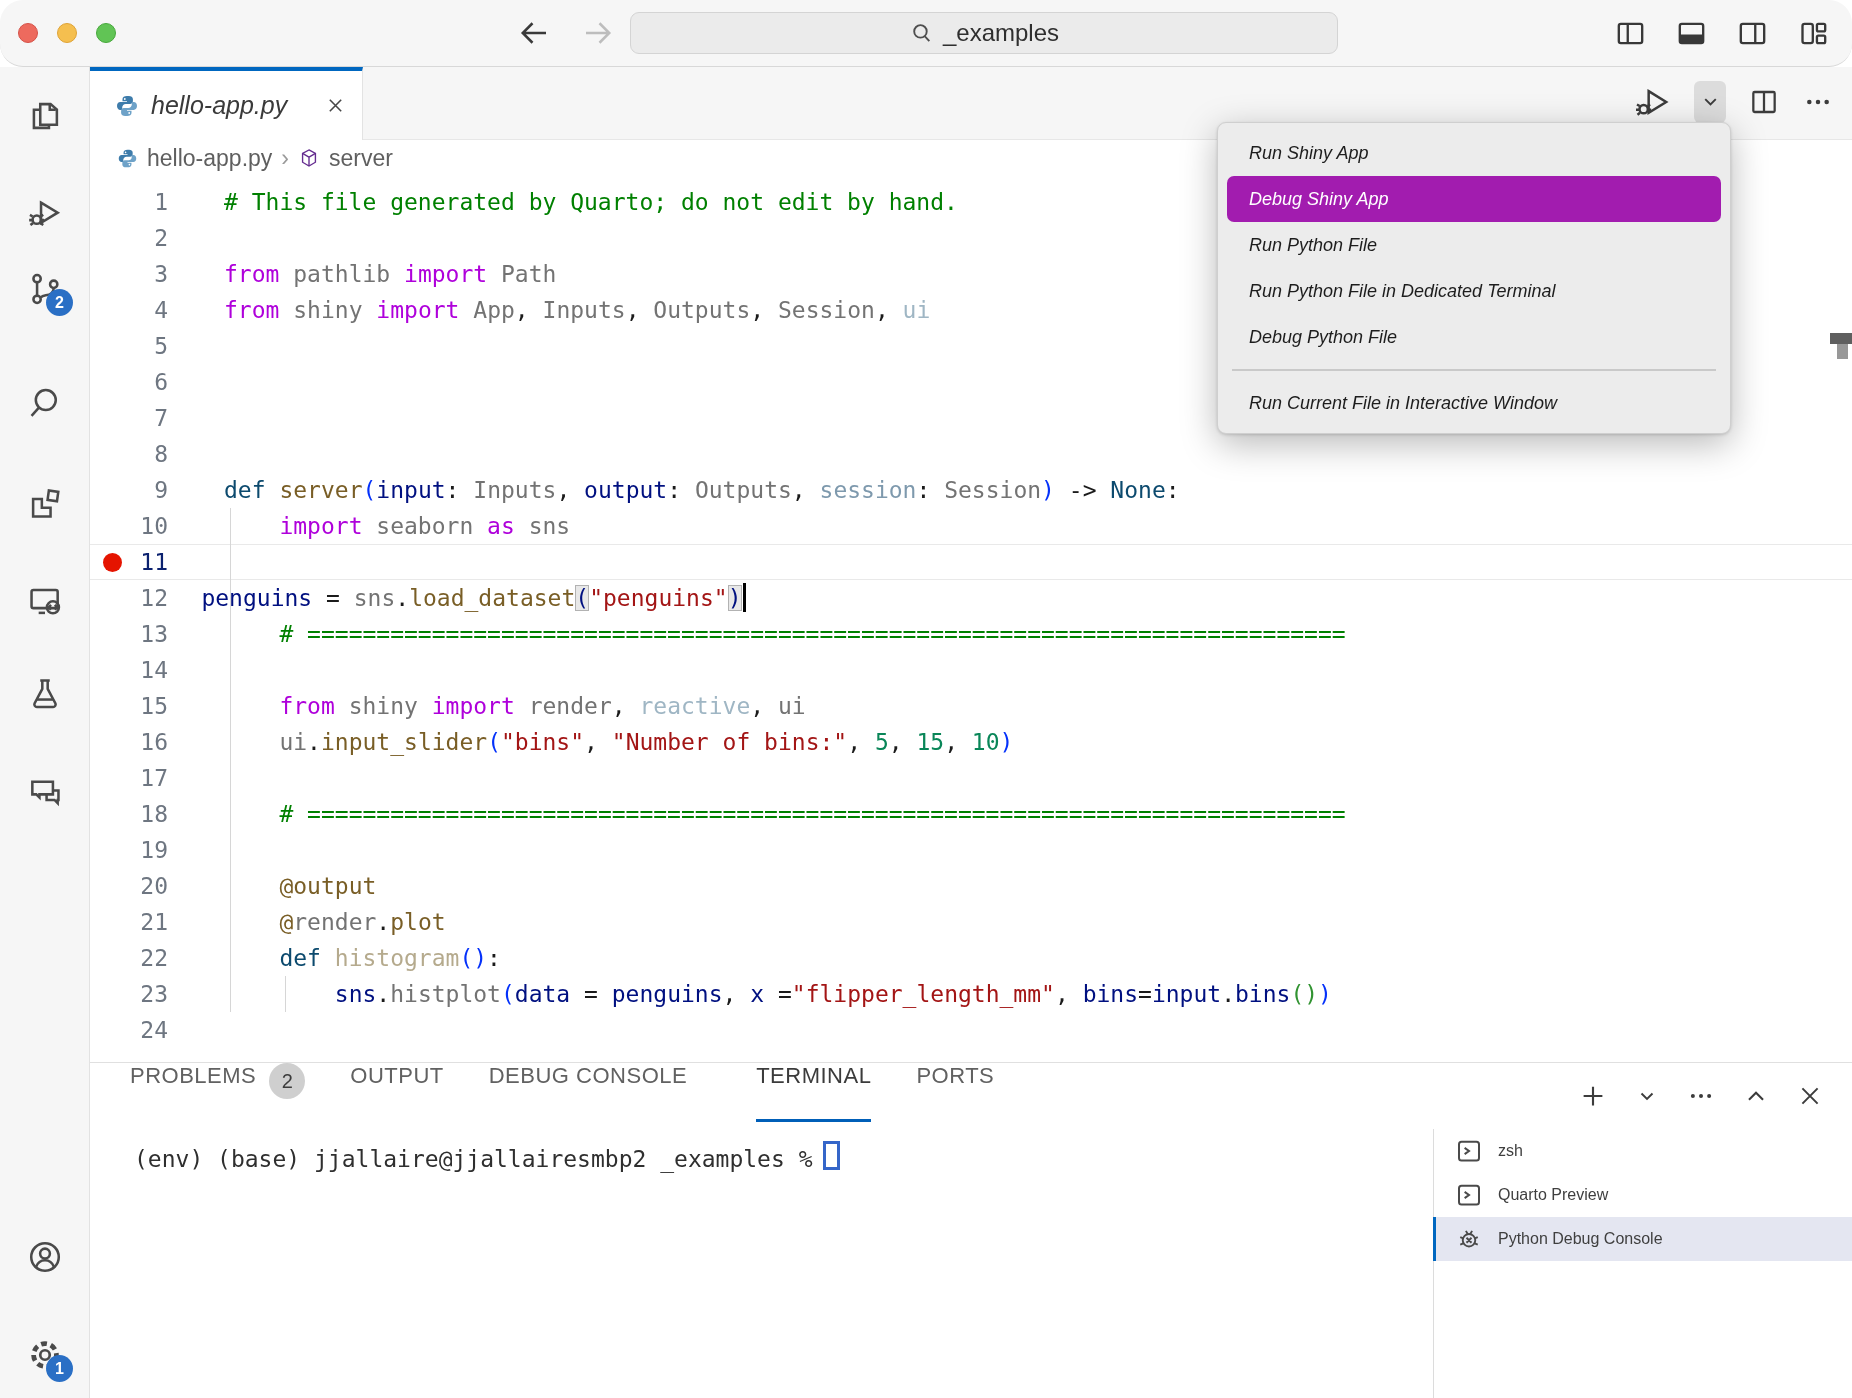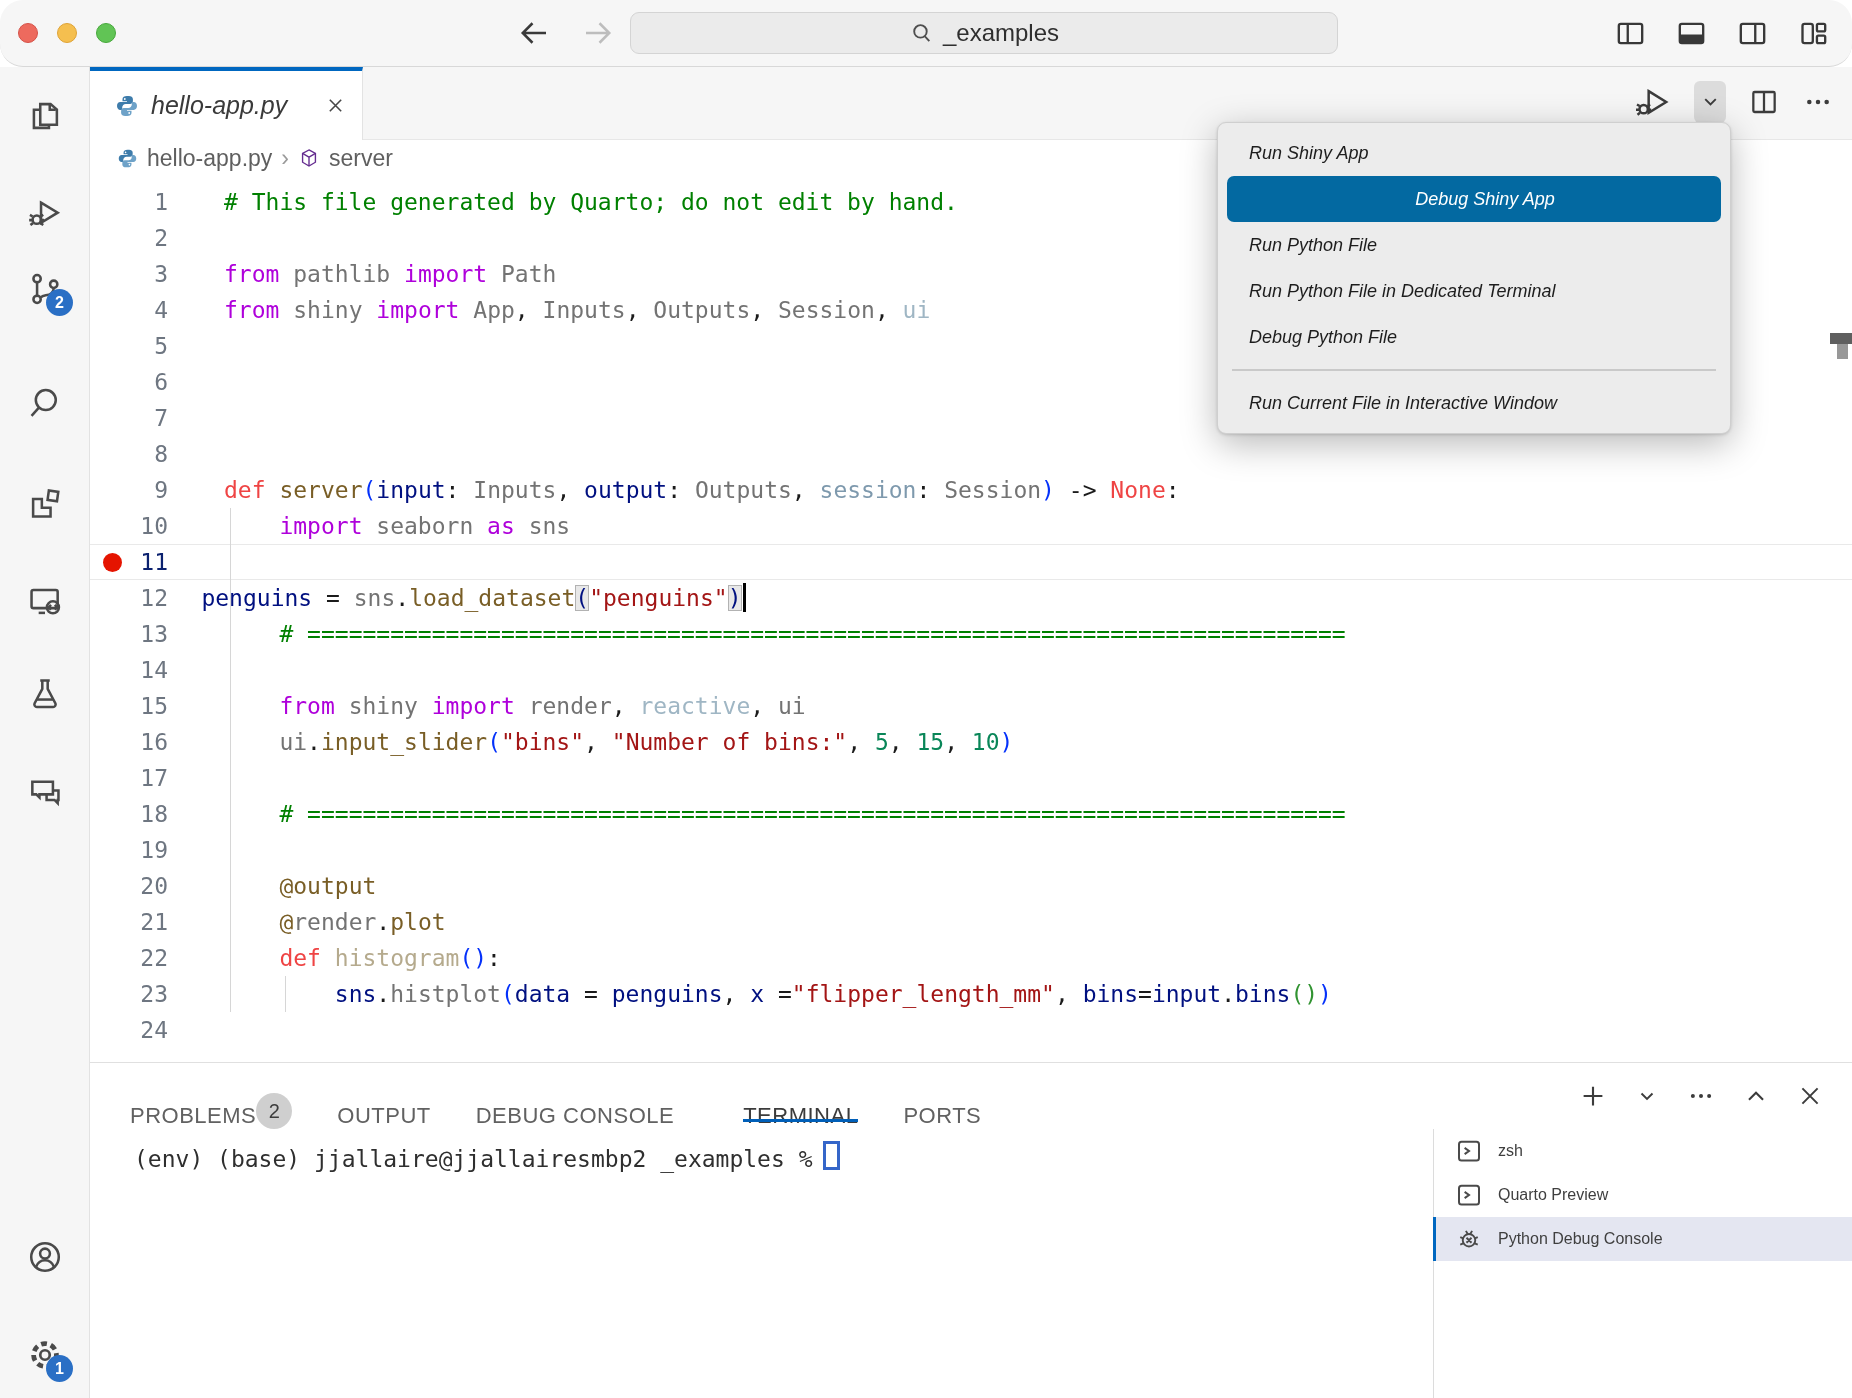--- a/index.html
+++ b/index.html
@@ -35,42 +35,42 @@
   .breadcrumb { position:absolute; left:90px; top:140px; width:1762px; height:36px; background:#fff; display:flex; align-items:center; padding-left:27px; gap:9px; font-size:23px; color:#5f5f5f; }
 
   
   .editor { position:absolute; left:90px; top:176px; width:1762px; height:886px; background:#fff; overflow:hidden; padding-top:8px; }
   .line { height:36px; display:flex; position:relative; }
   .line .num { width:78px; flex:none; text-align:right; color:#6e7681; font:23px/36px "DejaVu Sans Mono", monospace; }
   .line pre { margin:0 0 0 56px; font:23px/36px "DejaVu Sans Mono", monospace; color:#000; }
   .line.current { box-shadow: inset 0 1px 0 #e9e9e9, inset 0 -1px 0 #e9e9e9; flex-direction: column; }
   .line.current .num { color:#0b216f; }
   .bp-dot { position:absolute; left:13px; top:9px; width:19px; height:19px; border-radius:50%; background:#e51400; }
-  .c-comment{color:#008000} .c-kw{color:#af00db} .c-kw2{color:#ef4444}
+  .c-comment{color:#008000} .c-kw{color:#af00db} .c-kw2{color:#0c4a6e}
   .c-type{color:#737373} .c-func{color:#795e26} .c-var{color:#001080}
   .c-param{color:#7e99ad} .c-dim{color:#9fb6c4} .c-str{color:#a31515}
   .c-num{color:#098658} .c-paren{color:#0431fa} .c-paren2{color:#319331}
   .c-text{color:#1b1b1b} .c-dimfunc{color:#b5aa8d}
   .bm { background:#e8e8e8; outline:1.5px solid #b2b2b2; outline-offset:-1.5px; color:#001080; }
   .cursor { display:inline-block; width:3px; height:29px; background:#000; vertical-align:-6px; margin-left:1px; }
   .guide { position:absolute; border-left:1.5px solid #d6d6d6; width:0; }
   .scrollmark1 { position:absolute; left:1740px; top:157px; width:22px; height:11px; background:#5f5f5f; }
   .scrollmark2 { position:absolute; left:1747px; top:168px; width:11px; height:15px; background:#989898; }
 
   
   .menu { position:absolute; left:1217px; top:122px; width:514px; background:#ececec; border:1px solid #cfcfcf; border-radius:9px; box-shadow:0 10px 36px rgba(0,0,0,.28), 0 1px 3px rgba(0,0,0,.15); padding:7px 0; z-index:60; }
   .menu-item { height:46px; line-height:46px; margin:0 9px; padding-left:22px; font-size:18px; color:#1d1d1d; border-radius:7px; white-space:nowrap; overflow:hidden;font-style:italic; }
-  .menu-item.hl { background:#0369a1; color:#fff;text-align:center; }
+  .menu-item.hl { background:#a21caf; color:#fff; }
   .menu-sep { height:2px; background:#c9c9c9; margin:9px 14px; }
 
   
   .panel { position:absolute; left:90px; top:1062px; width:1762px; height:336px; background:#fff; border-top:1px solid #e0e0e0; }
   .panel-header { position:relative; height:66px; }
   .ptabs { display:flex; align-items:center; height:100%; padding-left:40px; gap:45px; }
-  .ptab { position:relative; font-size:22px; letter-spacing:.5px; color:#616161; height:100%; display:flex; align-items:flex-end; }
+  .ptab { position:relative; font-size:22px; letter-spacing:.5px; color:#616161; height:100%; display:flex; align-items:flex-start; gap:13px; }
   .ptab.active { color:#3b3b3b;margin-left:24px; }
   .ptab.active::after { content:""; position:absolute; left:0; right:0; bottom:7px; height:3px; background:#005fb8; }
   .pbadge { width:36px; height:36px; border-radius:50%; background:#cfcfcf; color:#3c3c3c; font-size:20px; display:flex; align-items:center; justify-content:center; letter-spacing:0; }
   .panel-actions { position:absolute; right:28px; top:0; height:66px; display:flex; align-items:center; gap:27px; }
   .terminal-area { position:absolute; left:0; top:66px; right:419px; bottom:0; }
   .prompt { padding:12px 0 0 44px; font:23px/36px "DejaVu Sans Mono", monospace; color:#2f2f2f; white-space:pre; display:flex; align-items:flex-start; }
   .term-cursor { display:inline-block; width:17px; height:29px; border:3px solid #3566c9; margin-left:10px; }
   .term-sidebar { position:absolute; right:0; top:66px; width:419px; bottom:0; border-left:1px solid #dcdcdc; padding-top:0; }
   .trow { height:44px; display:flex; align-items:center; padding-left:20px; gap:14px; font-size:16px; color:#3f3f3f; position:relative; }
   .trow.selected { background:#e4e6f1; }

